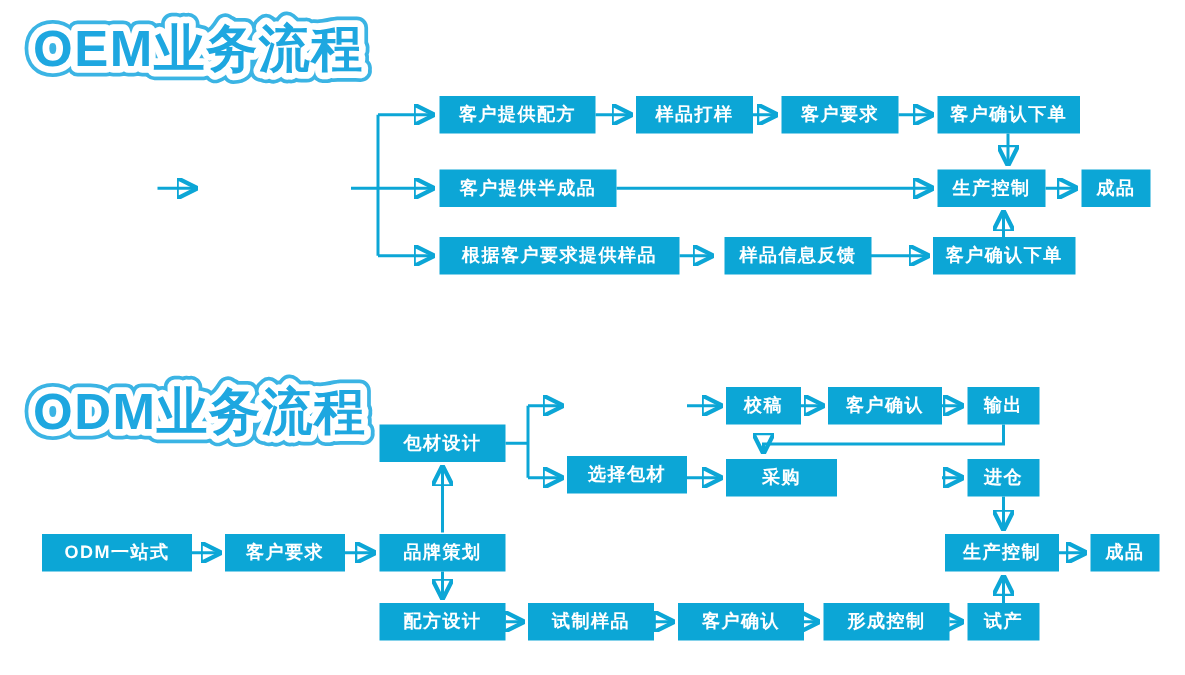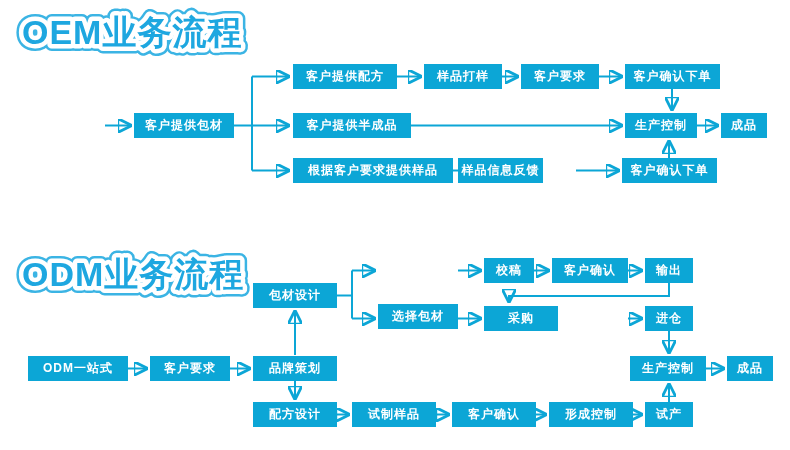--- a/index.html
+++ b/index.html
@@ -96,30 +96,29 @@
     <path d="M628,318.5 H640" marker-end="url(#arw)"></path>
     <path d="M669,331 V351" marker-end="url(#arw)"></path>
     <path d="M706,368.5 H722" marker-end="url(#arw)"></path>
     <path d="M669,402 V386" marker-end="url(#arw)"></path>
     <path d="M337,414.5 H347" marker-end="url(#arw)"></path>
     <path d="M436,414.5 H447" marker-end="url(#arw)"></path>
     <path d="M536,414.5 H544" marker-end="url(#arw)"></path>
     <path d="M633,414.5 H640" marker-end="url(#arw)"></path>
   </svg>
 
-  <div class="node" style="left:134px;top:113px;width:100px">客户提供包材</div>
   <div class="node" style="left:293px;top:64px;width:104px">客户提供配方</div>
   <div class="node" style="left:424px;top:64px;width:78px">样品打样</div>
   <div class="node" style="left:521px;top:64px;width:78px">客户要求</div>
   <div class="node" style="left:625px;top:64px;width:95px">客户确认下单</div>
   <div class="node" style="left:293px;top:113px;width:118px">客户提供半成品</div>
   <div class="node" style="left:625px;top:113px;width:72px">生产控制</div>
   <div class="node" style="left:721px;top:113px;width:46px">成品</div>
   <div class="node" style="left:293px;top:158px;width:160px">根据客户要求提供样品</div>
-  <div class="node" style="left:458px;top:158px;width:85px">样品信息反馈</div>
+  <div class="node" style="left:483px;top:158px;width:98px">样品信息反馈</div>
   <div class="node" style="left:622px;top:158px;width:95px">客户确认下单</div>
 
   <div class="node" style="left:28px;top:356px;width:100px">ODM一站式</div>
   <div class="node" style="left:150px;top:356px;width:80px">客户要求</div>
   <div class="node" style="left:253px;top:356px;width:84px">品牌策划</div>
   <div class="node" style="left:253px;top:283px;width:84px">包材设计</div>
   <div class="node" style="left:484px;top:258px;width:50px">校稿</div>
   <div class="node" style="left:552px;top:258px;width:76px">客户确认</div>
   <div class="node" style="left:645px;top:258px;width:48px">输出</div>
   <div class="node" style="left:378px;top:304px;width:80px">选择包材</div>

